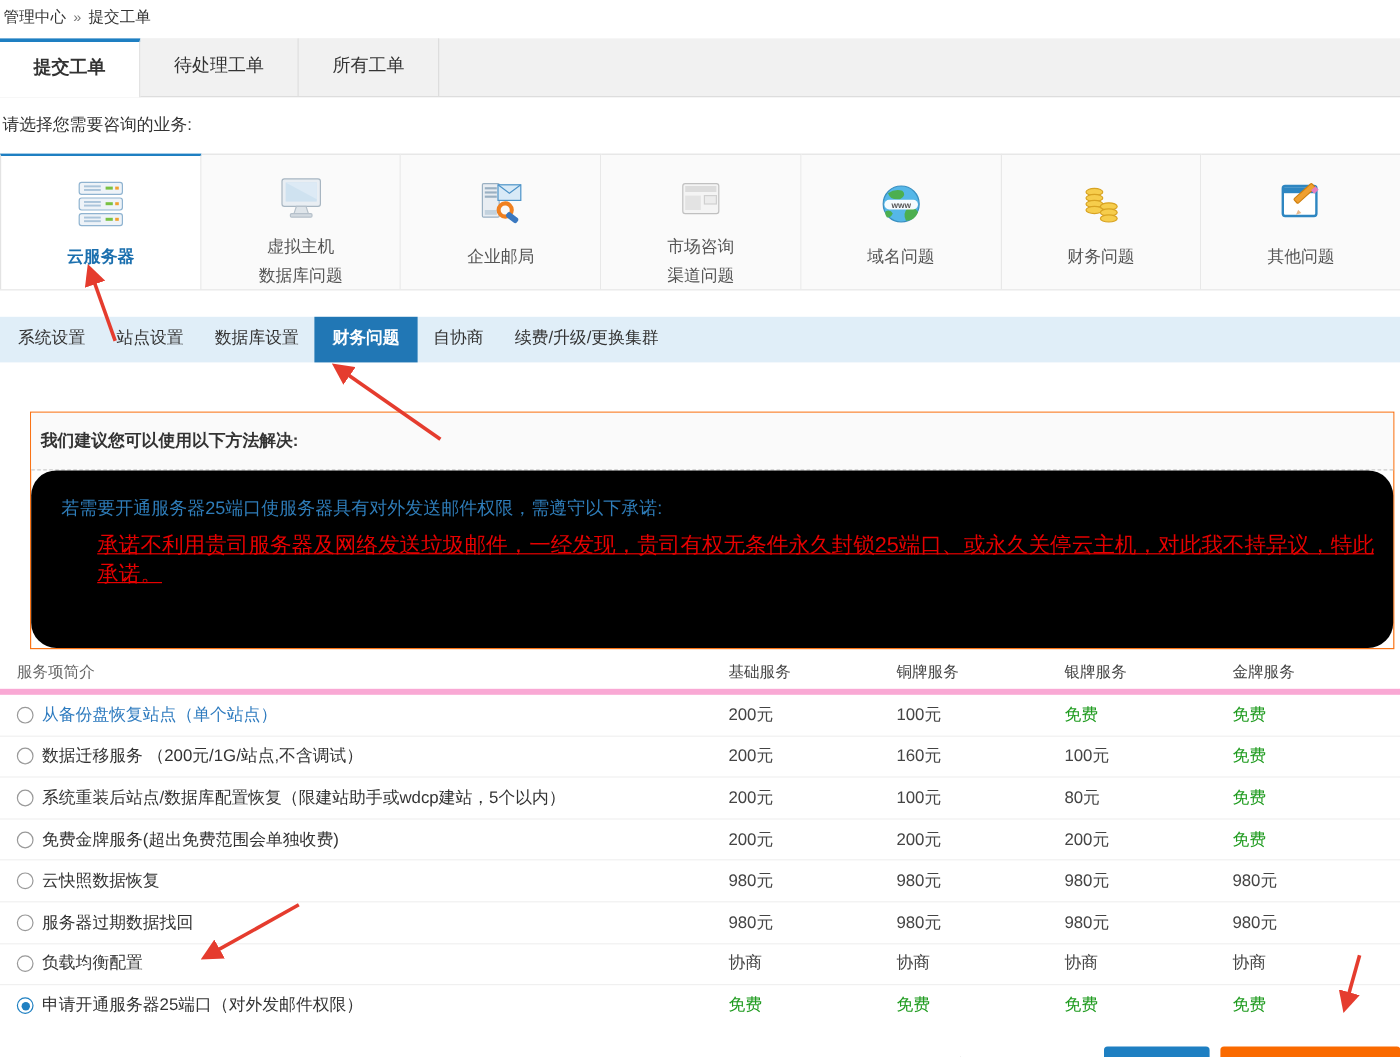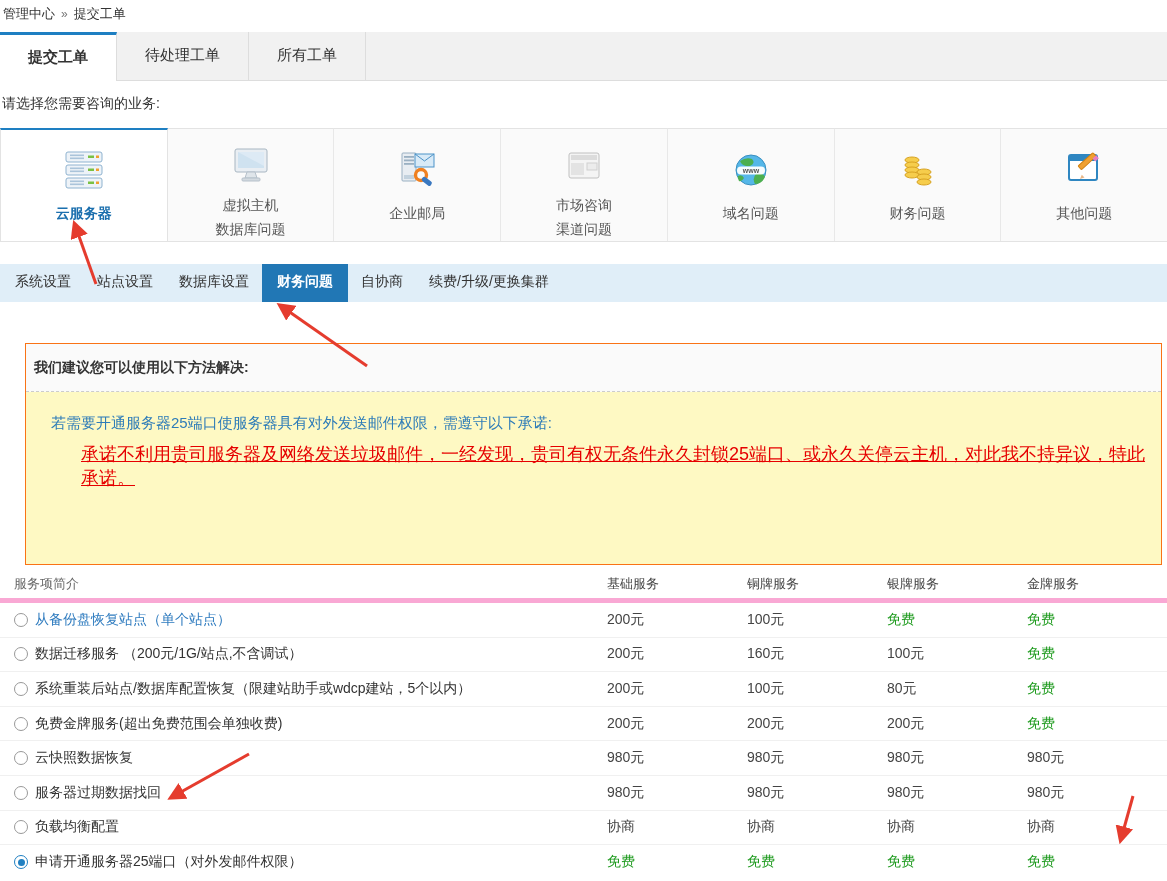--- a/index.html
+++ b/index.html
@@ -30,21 +30,21 @@
 
   
   .subtabs { display:flex; align-items:stretch; margin-top:22px; height:38px; background:#e0eef8; }
   .subtab { padding:0 13px; line-height:35px; font-size:14px; color:#333; cursor:pointer; }
   .subtab:first-child { margin-left:2px; }
   .subtab.active { background:#2177b5; color:#fff; font-weight:bold; padding:0 15px; }
 
   
   .suggest { margin:41px 5px 0 25px; border:1px solid #f97316; }
   .suggest .hd { background:#fafafa; padding:15px 10px 14px 8px; font-size:14px; font-weight:bold; color:#333; border-bottom:1px dashed #ccc; }
-  .suggest .bd { background:#fef9c3; padding:22px 10px 74px 25px; }
+  .suggest .bd { background:#000000; padding:22px 10px 50px 25px;border-radius:21px; }
   .suggest .line1 { color:#2e7cb8; font-size:15px; }
   .suggest .line2 { color:#e60000; font-size:18px; margin-top:9px; padding-left:30px;text-decoration:underline; }
 
   
   .svc { margin-top:5px; }
   .t-head, .t-row { display:flex; align-items:center; }
   .t-head { height:33px; border-bottom:5px solid #f9a8d4; color:#666; font-size:13px; }
   .t-row { height:34.6px; border-bottom:1px solid #f0f0f0; font-size:14px; }
   .c-label { flex:1; padding-left:14px; display:flex; align-items:center; }
   .c-price { width:140px; color:#444; }

